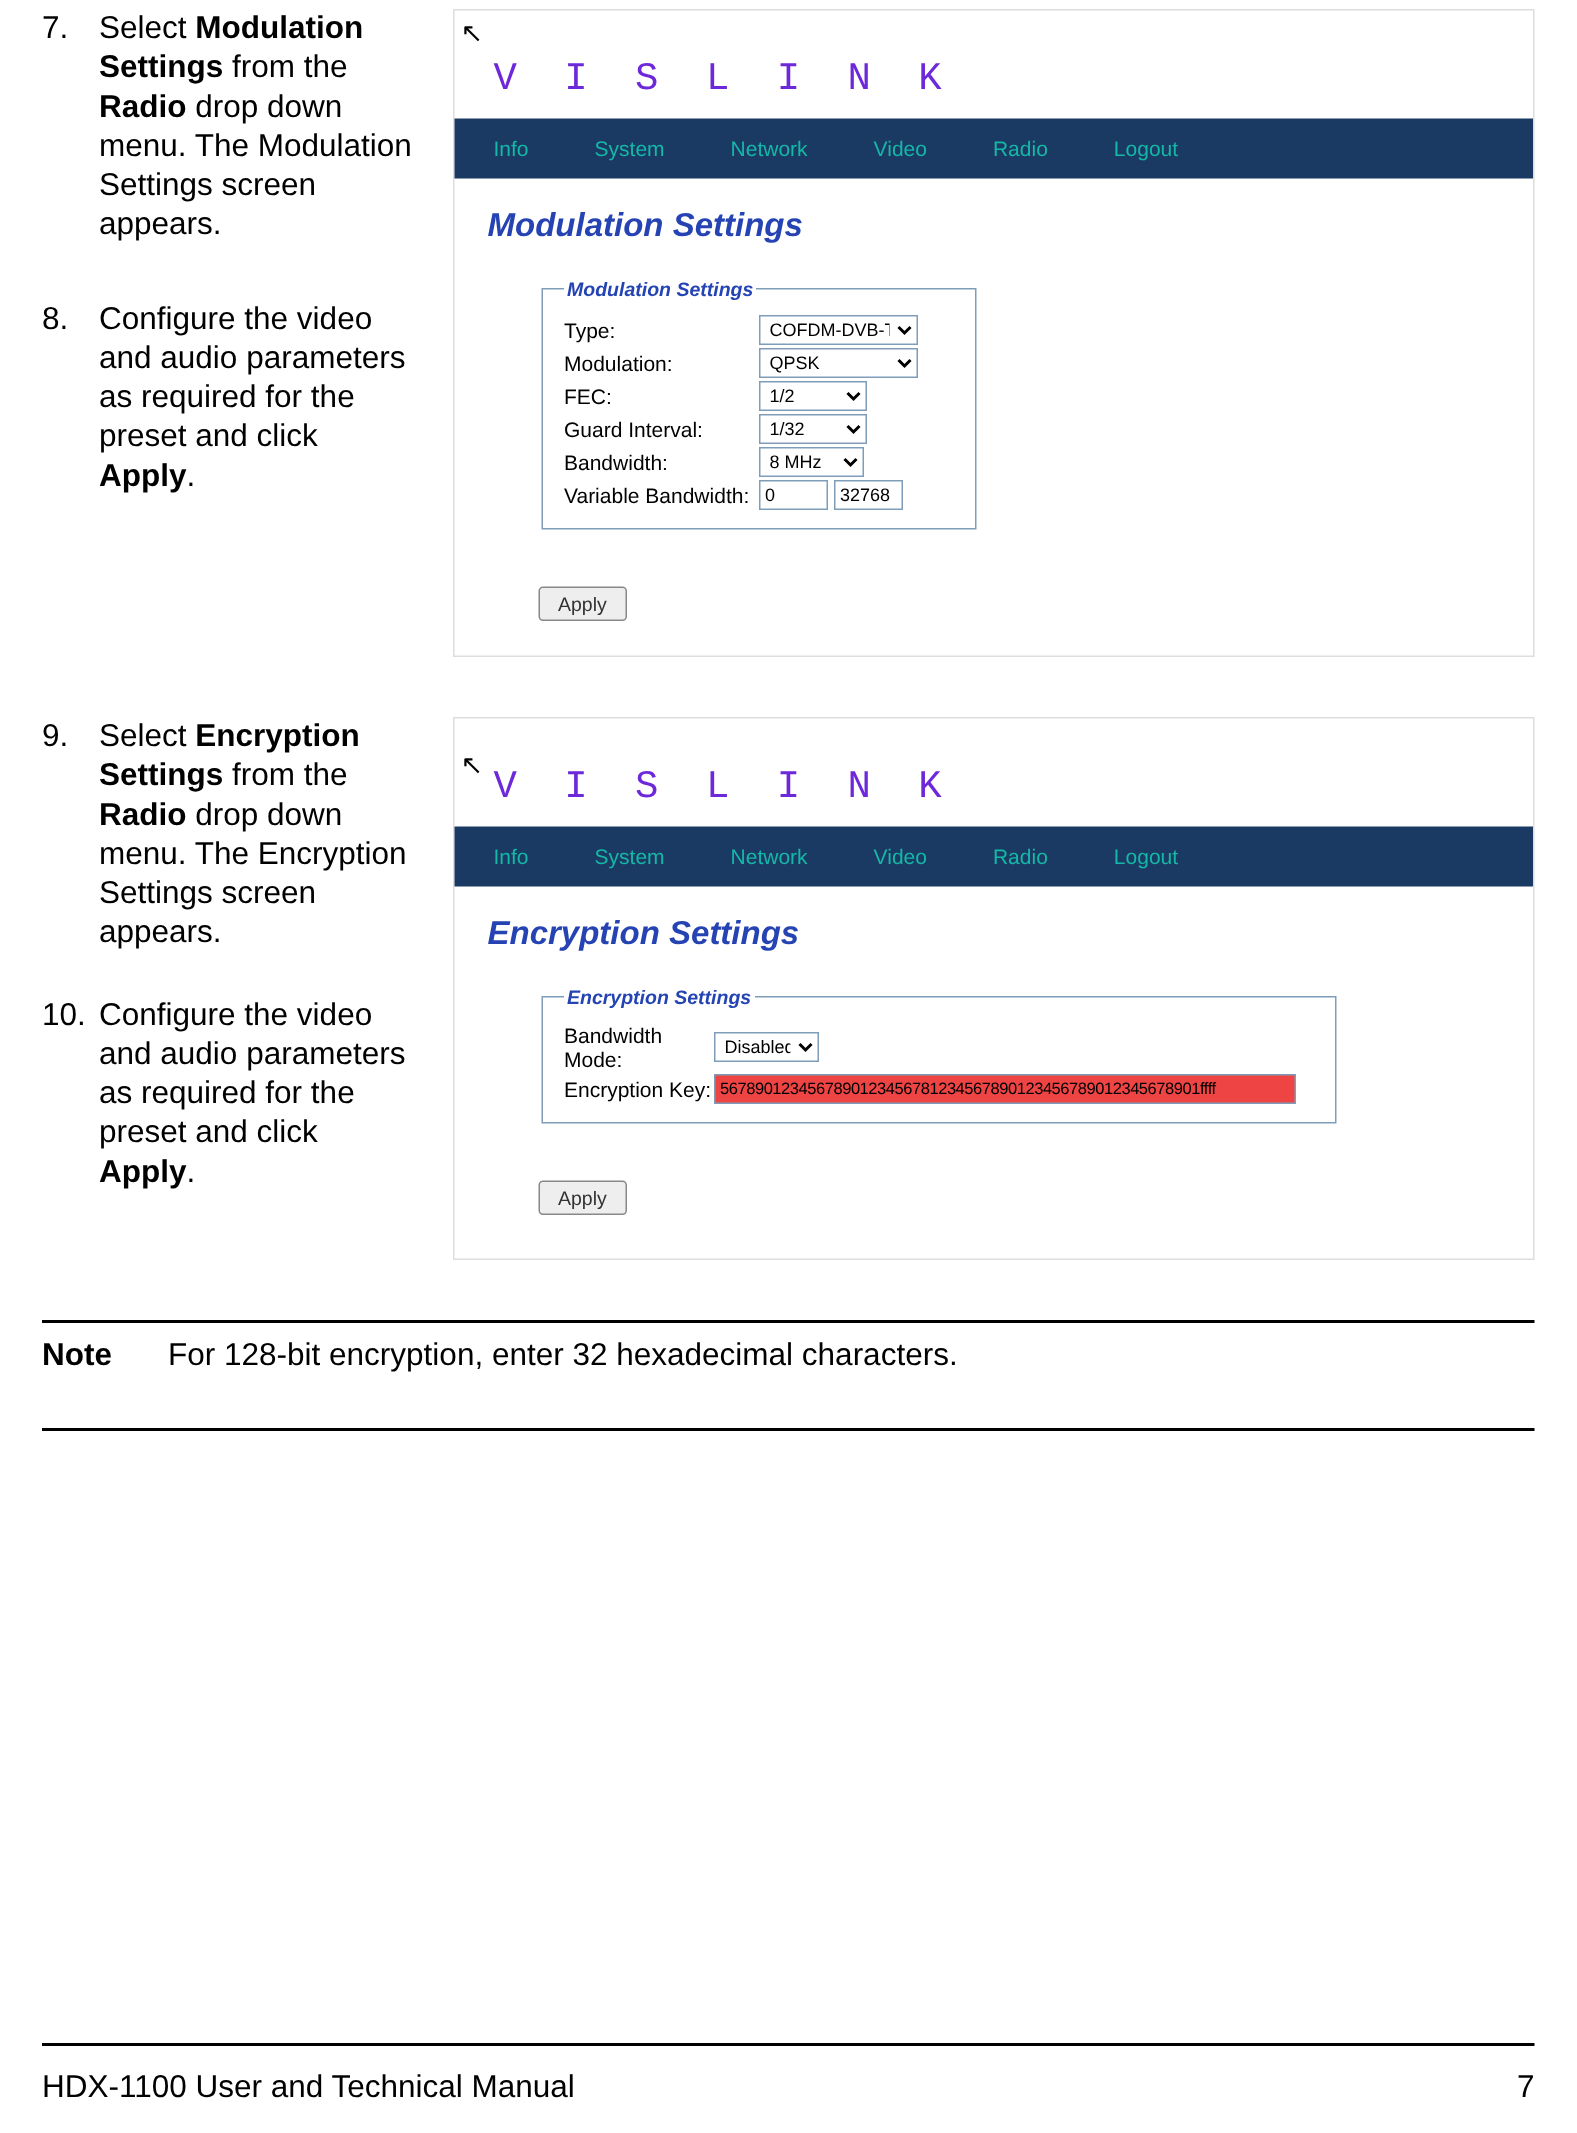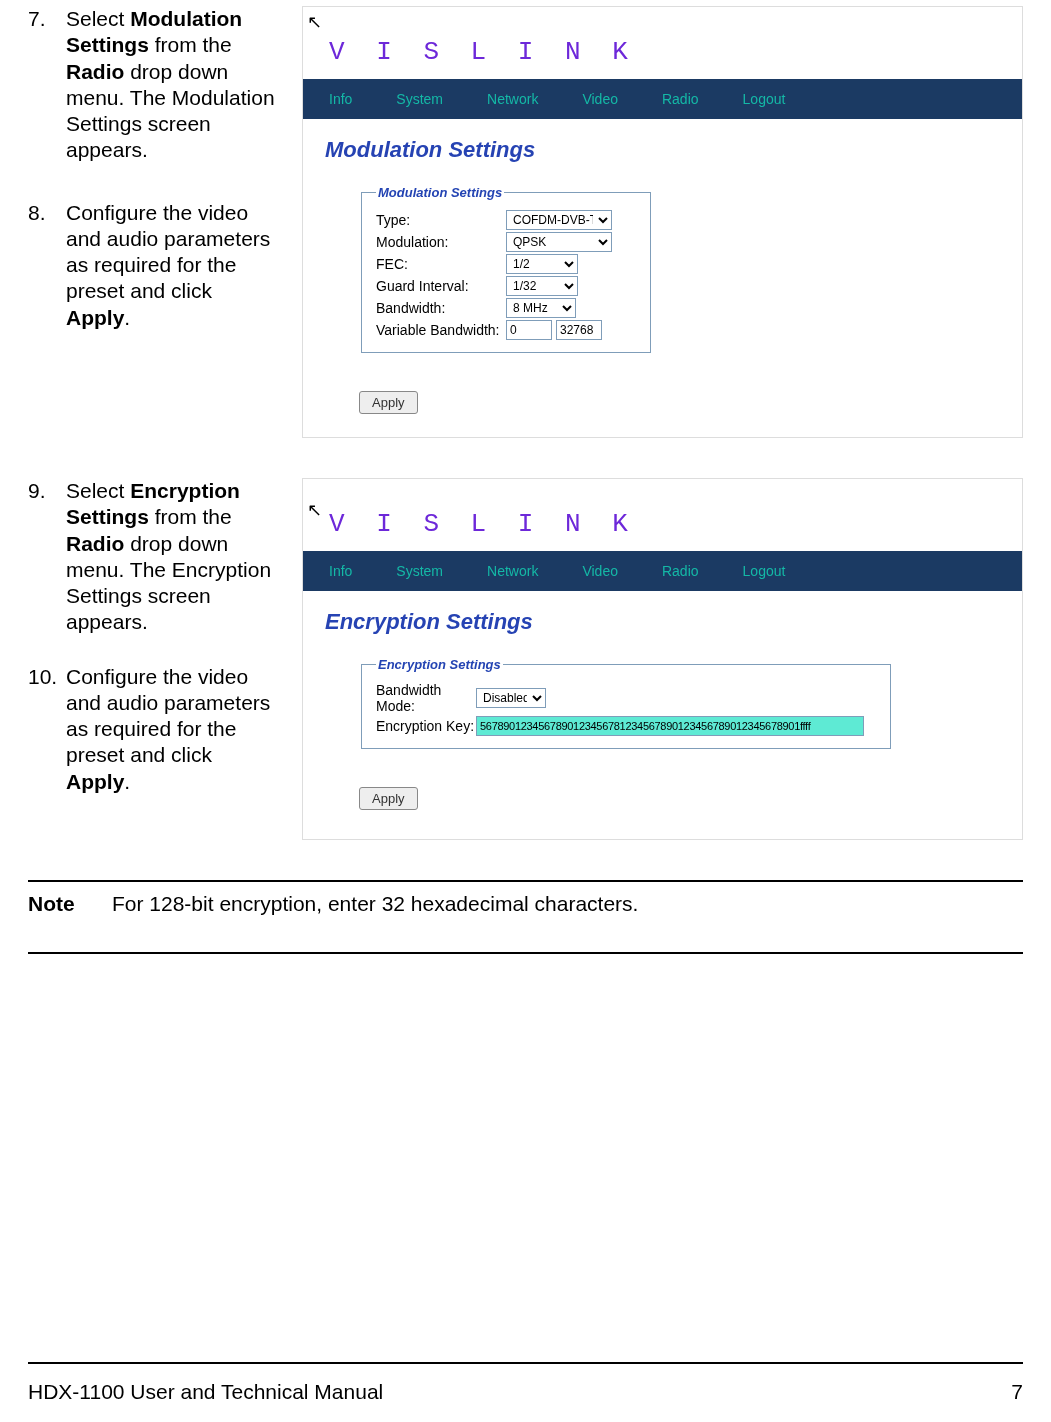--- a/index.html
+++ b/index.html
@@ -134,21 +134,21 @@
     padding: 3px 12px;
     color: #333;
   }
   .enc-key-input {
     border: 1px solid #7f9db9;
     width: 388px;
     height: 20px;
     font-size: 11px;
     padding: 1px 3px;
     box-sizing: border-box;
-    background: #5eead4;
+    background: #ef4444;
     letter-spacing: -0.3px;
   }
 
   
   .note-block {
     margin: 0 0 0 0;
     border-top: 2px solid #000;
     border-bottom: 2px solid #000;
     padding: 10px 0 14px 0;
     font-size: 21px;

